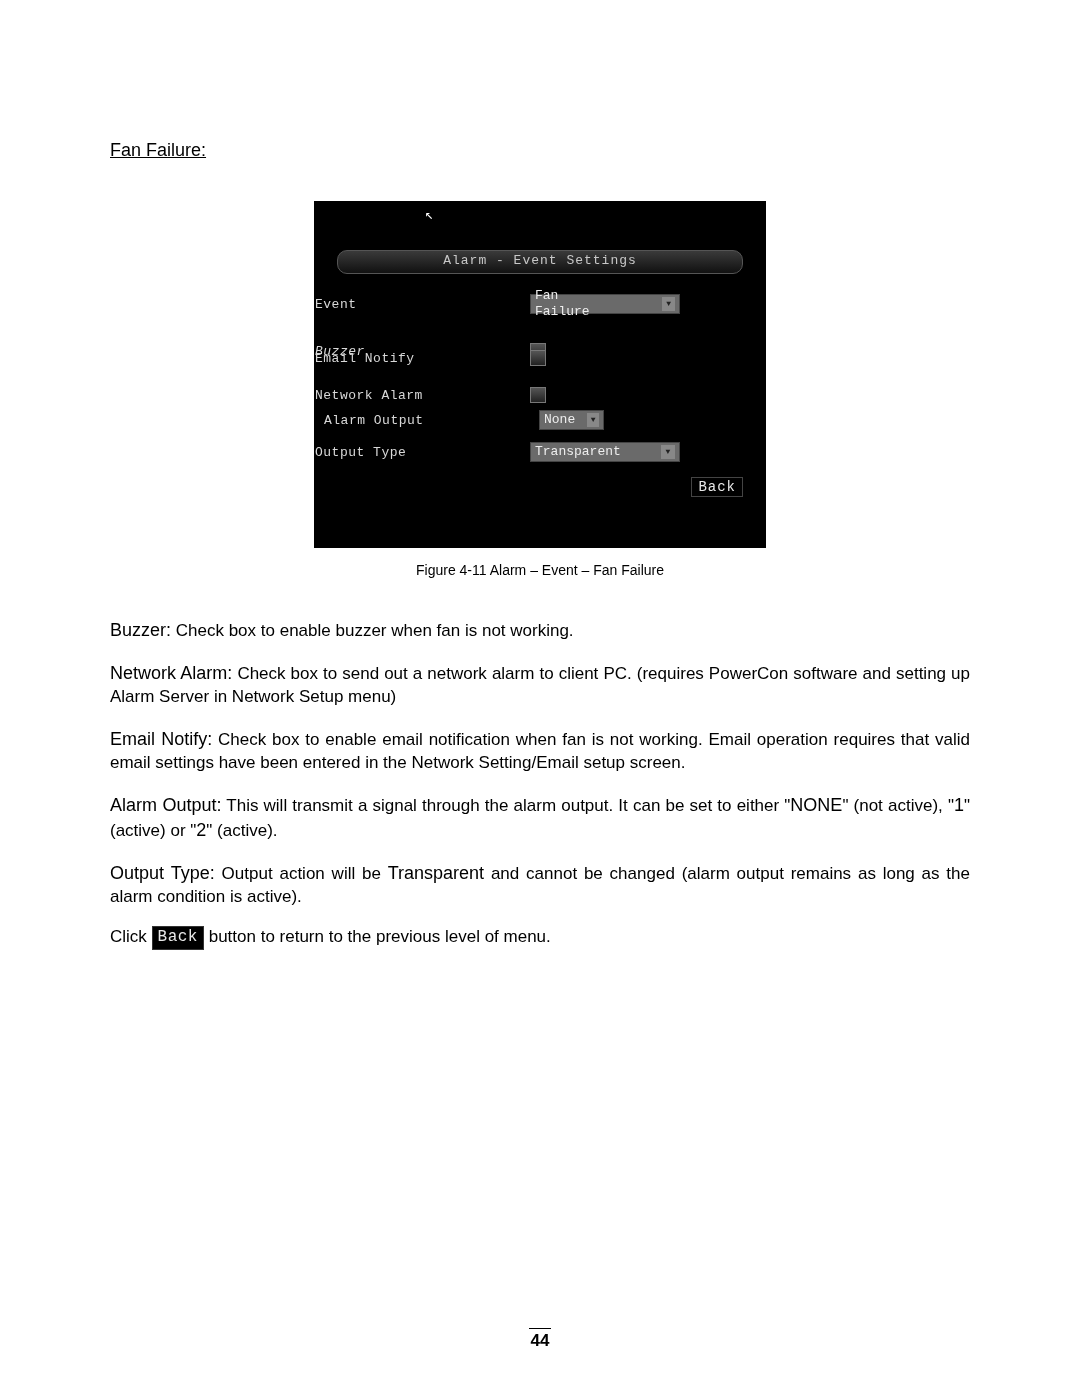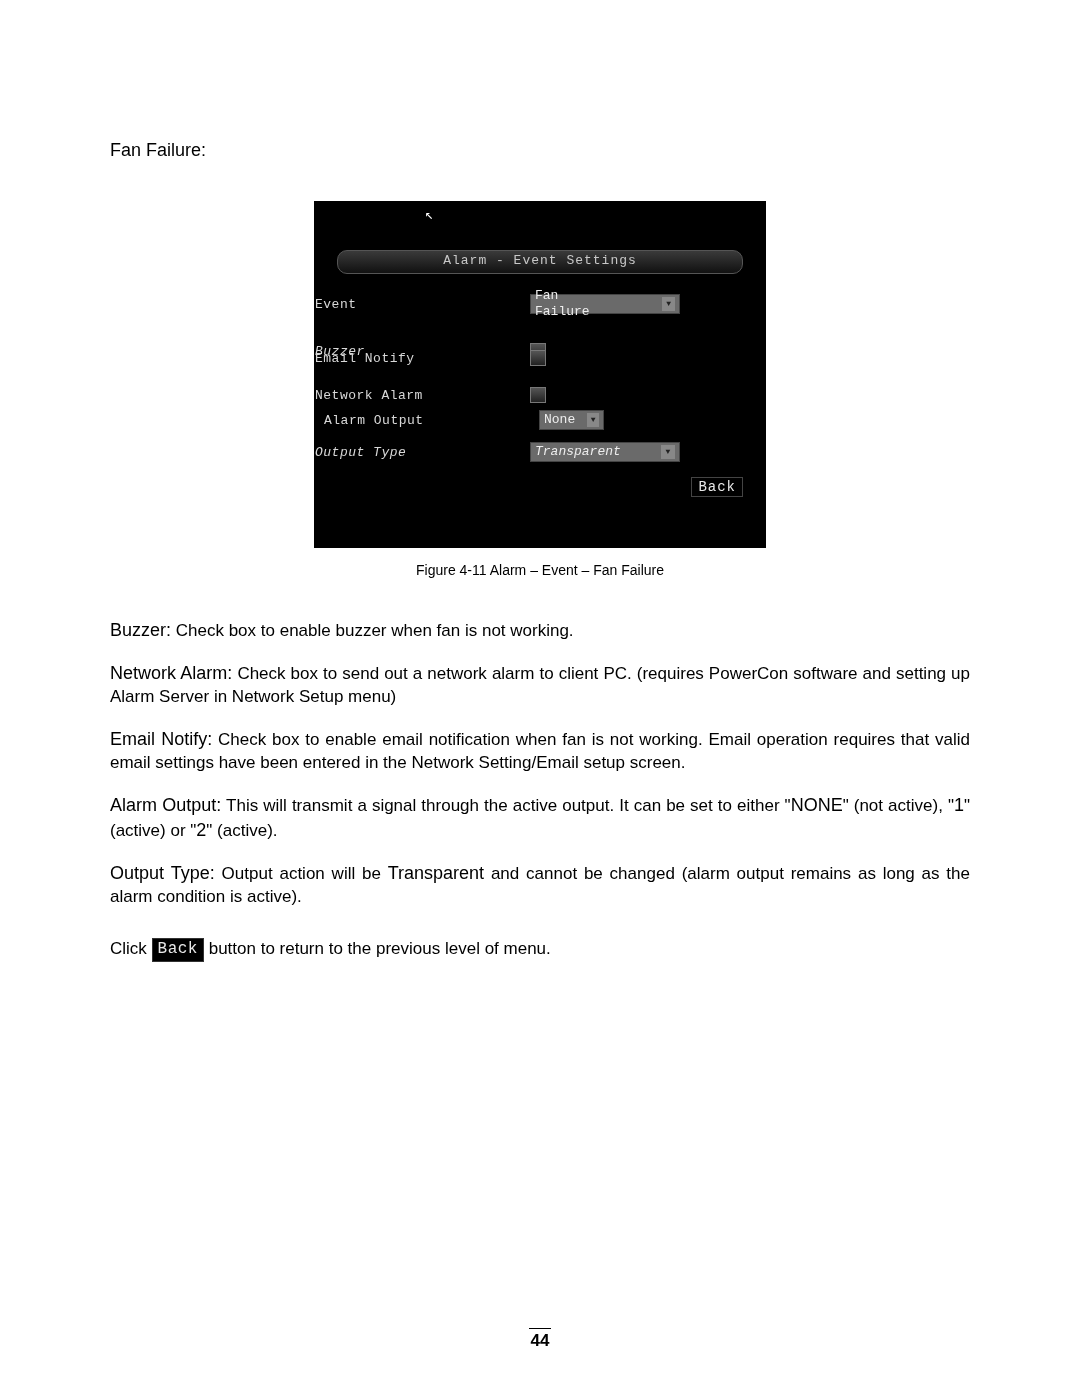--- a/index.html
+++ b/index.html
@@ -10,20 +10,21 @@
     width: 1080px;
     height: 1397px;
     position: relative;
     color: #000;
   }
   .page {
     padding: 140px 110px 60px 110px;
   }
   .section-title {
     font-size: 18px;
+    text-decoration: underline;
     margin-bottom: 40px;
   }
   
   .shot {
     width: 450px;
     height: 345px;
     background: #000;
     margin: 0 auto 14px auto;
     border: 1px solid #000;
     position: relative;
@@ -175,21 +176,21 @@
     </div>
 
     <div class="formrow" style="top:208px;padding-left:9px;">
       <span class="lbl">Alarm Output</span>
       <span class="dd" style="width:55px;">
         <span>None</span>
         <span style="flex:1"></span>
         <span class="arrow">▼</span>
       </span>
     </div>
-    <div class="formrow" style="top:240px;font-style:italic;">
+    <div class="formrow" style="top:240px;">
       <span class="lbl">Output Type</span>
       <span class="dd" style="width:140px;">
         <span>Transparent</span>
         <span style="flex:1"></span>
         <span class="arrow">▼</span>
       </span>
     </div>
 
     <div class="backbtn">Back</div>
   </div>
@@ -202,28 +203,28 @@
 
   <div class="para">
     <span class="term">Network Alarm:</span><span> Check box to send out a network alarm to client PC. (requires PowerCon software and setting up Alarm Server in Network Setup menu)</span>
   </div>
 
   <div class="para">
     <span class="term">Email Notify:</span><span> Check box to enable email notification when fan is not working.  Email operation requires that valid email settings have been entered in the Network Setting/Email setup screen.</span>
   </div>
 
   <div class="para">
-    <span class="term">Alarm Output:</span><span> This will transmit a signal through the active output. It can be set to either "</span><span class="term">NONE</span><span>" (not active), "</span><span class="term">1</span><span>"(active) or "</span><span class="term">2</span><span>" (active).</span>
+    <span class="term">Alarm Output:</span><span> This will transmit a signal through the alarm output. It can be set to either "</span><span class="term">NONE</span><span>" (not active), "</span><span class="term">1</span><span>"(active) or "</span><span class="term">2</span><span>" (active).</span>
   </div>
 
   <div class="para">
     <span class="term">Output Type:</span><span> Output action will be </span><span class="term">Transparent</span><span> and cannot be changed (alarm output remains as long as the alarm condition is active).</span>
   </div>
 
-  <div class="para" style="margin-top:30px;">
+  <div class="para" style="margin-top:18px;">
     <span>Click </span><span class="inline-back">Back</span><span> button to return to the previous level of menu.</span>
   </div>
 </div>
 
 <div class="pagenum">
   <span class="bar"></span>
   <span>44</span>
 </div>
 
 </body></html>

